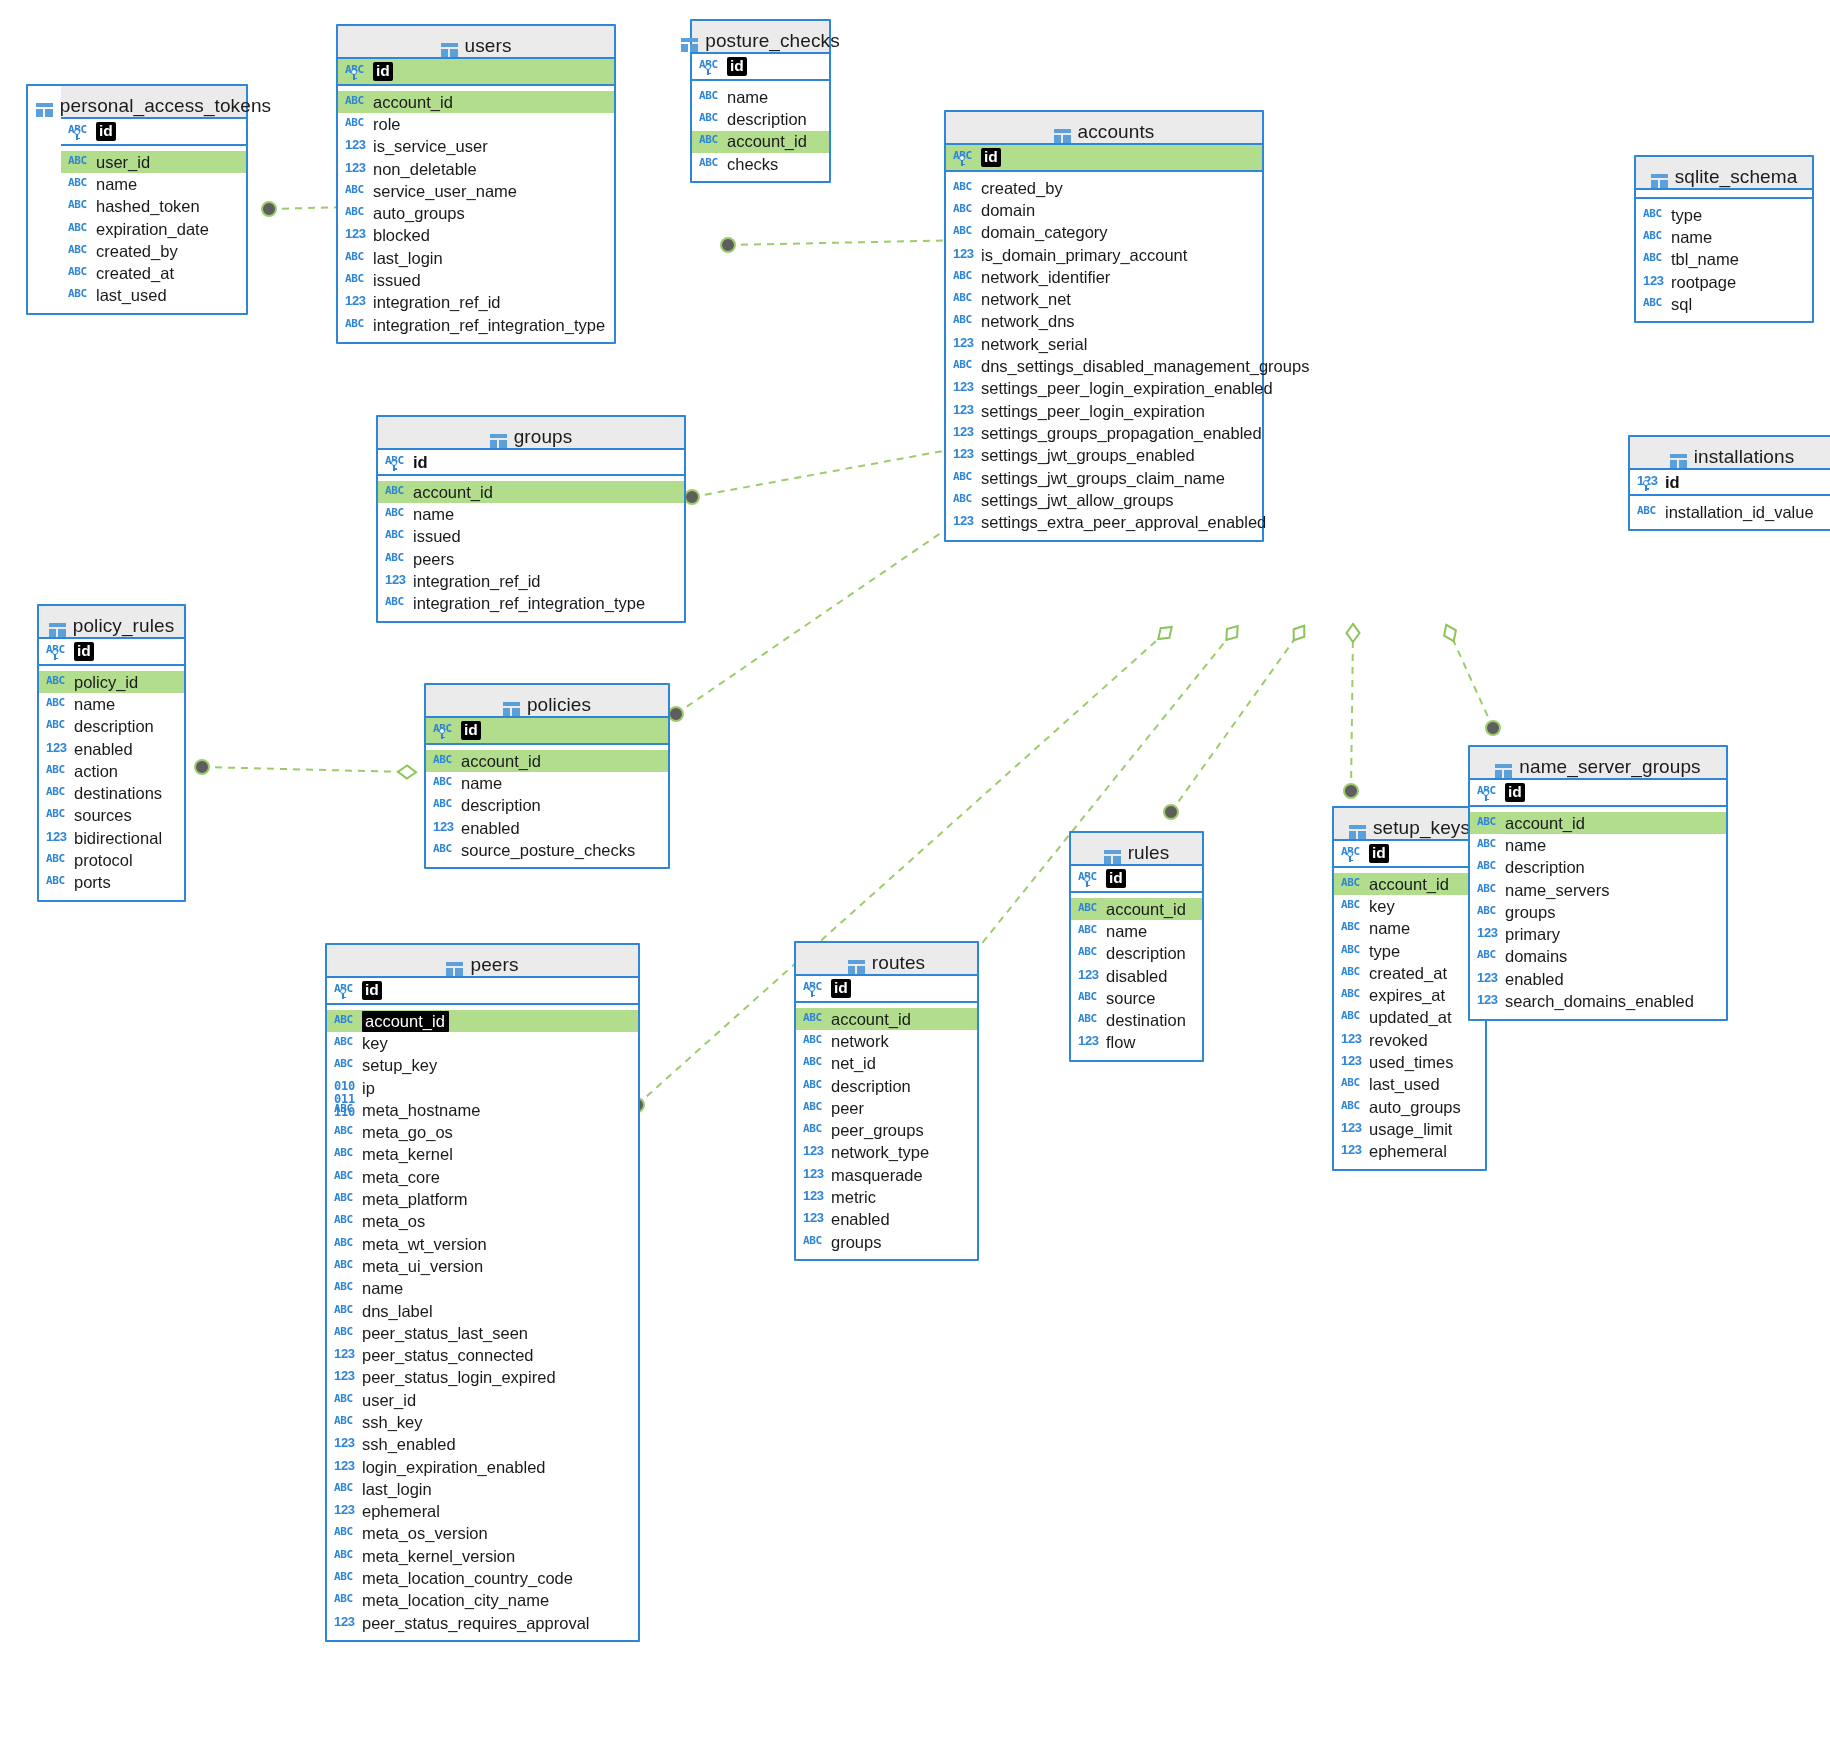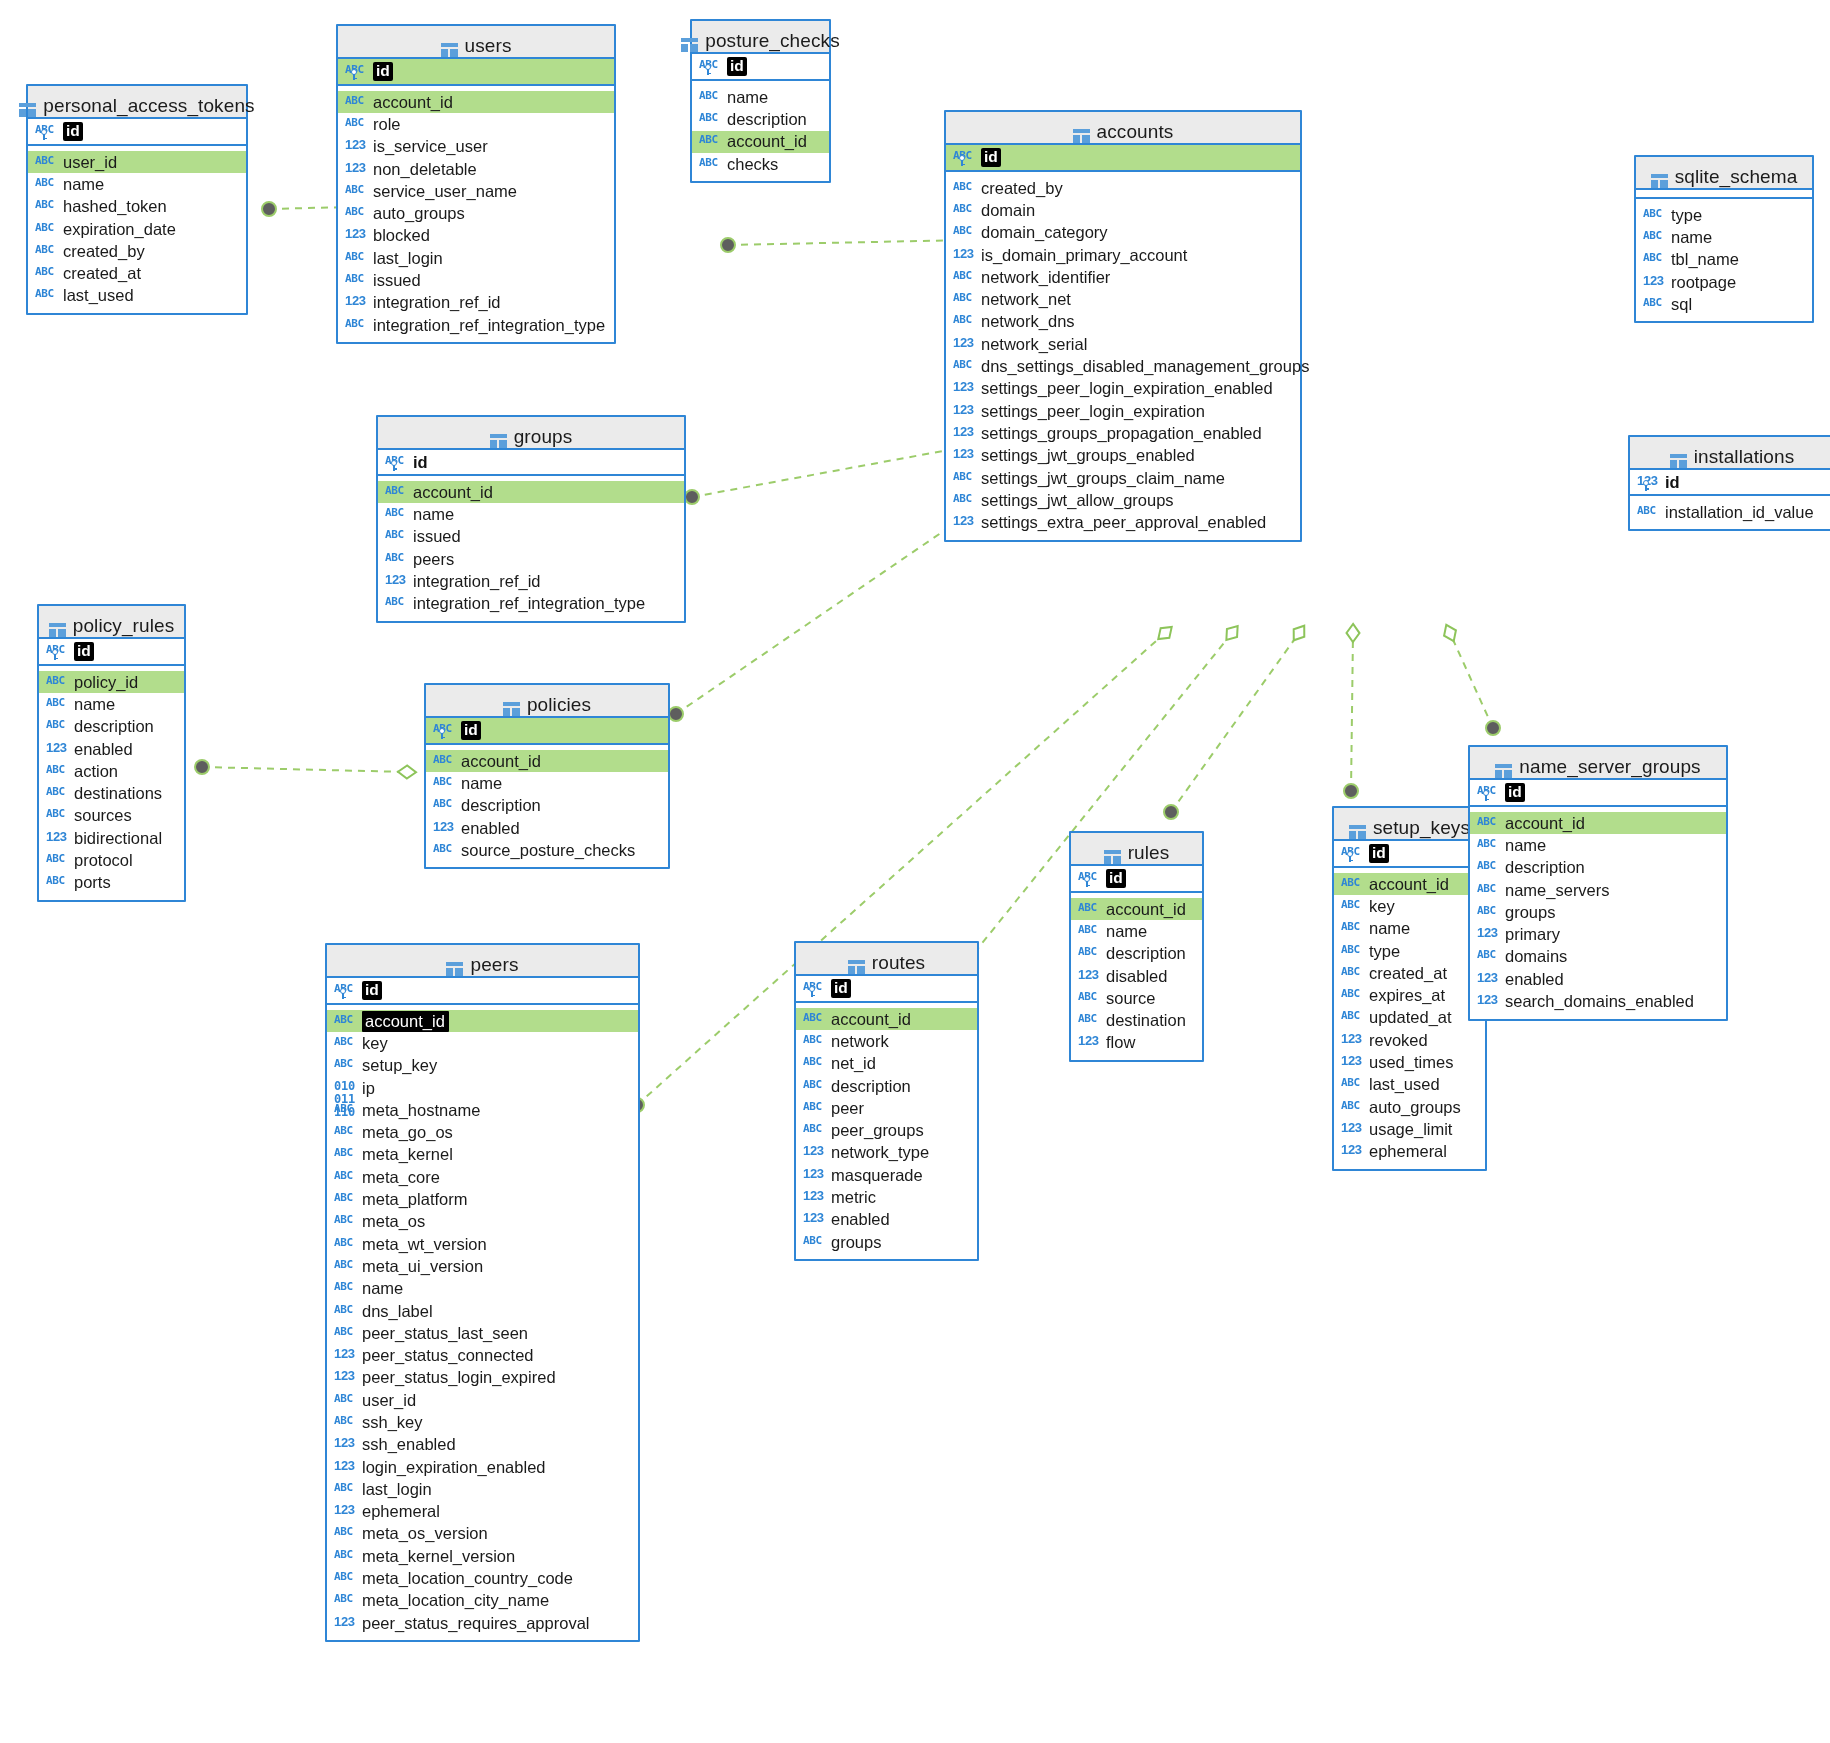--- a/index.html
+++ b/index.html
@@ -162,21 +162,21 @@
         <circle cx="1351" cy="791" r="7" fill="#5e5e5e" stroke="#9ccc6a" stroke-width="2"></circle>
         <polygon points="-9,0 0,-6.5 9,0 0,6.5" transform="translate(1353,633) rotate(-89.27477570094074)" fill="#ffffff" stroke="#8dc45a" stroke-width="2"></polygon>
       </g>
       <g>
         <line x1="1493" y1="728" x2="1450" y2="633" stroke="#9ccc6a" stroke-width="2" stroke-dasharray="7,6"></line>
         <circle cx="1493" cy="728" r="7" fill="#5e5e5e" stroke="#9ccc6a" stroke-width="2"></circle>
         <polygon points="-9,0 0,-6.5 9,0 0,6.5" transform="translate(1450,633) rotate(-114.35300917502964)" fill="#ffffff" stroke="#8dc45a" stroke-width="2"></polygon>
       </g>
     </svg>
   <div id="tables-layer">
-      <div class="table" style="left: 26px; top: 84px; width: 222px;">
+      <div class="table" style="left: 26px; top: 84px; width: 222px; padding-left: 33px;">
         <div class="tbl-header">
           <span class="grid-icon">
             <i class="b1"></i>
             <i class="b2"></i>
             <i class="b3"></i>
           </span>
           <span>personal_access_tokens</span>
         </div>
         <div class="pk-band ">
           <span class="ticon">
@@ -363,21 +363,21 @@
             <span class="cname">account_id</span>
           </div>
           <div class="col">
             <span class="ticon">
               <span class="abc">ABC</span>
             </span>
             <span class="cname">checks</span>
           </div>
         </div>
       </div>
-      <div class="table" style="left: 944px; top: 110px; width: 358px;">
+      <div class="table" style="left: 944px; top: 110px; width: 320px;">
         <div class="tbl-header">
           <span class="grid-icon">
             <i class="b1"></i>
             <i class="b2"></i>
             <i class="b3"></i>
           </span>
           <span>accounts</span>
         </div>
         <div class="pk-band green">
           <span class="ticon">

